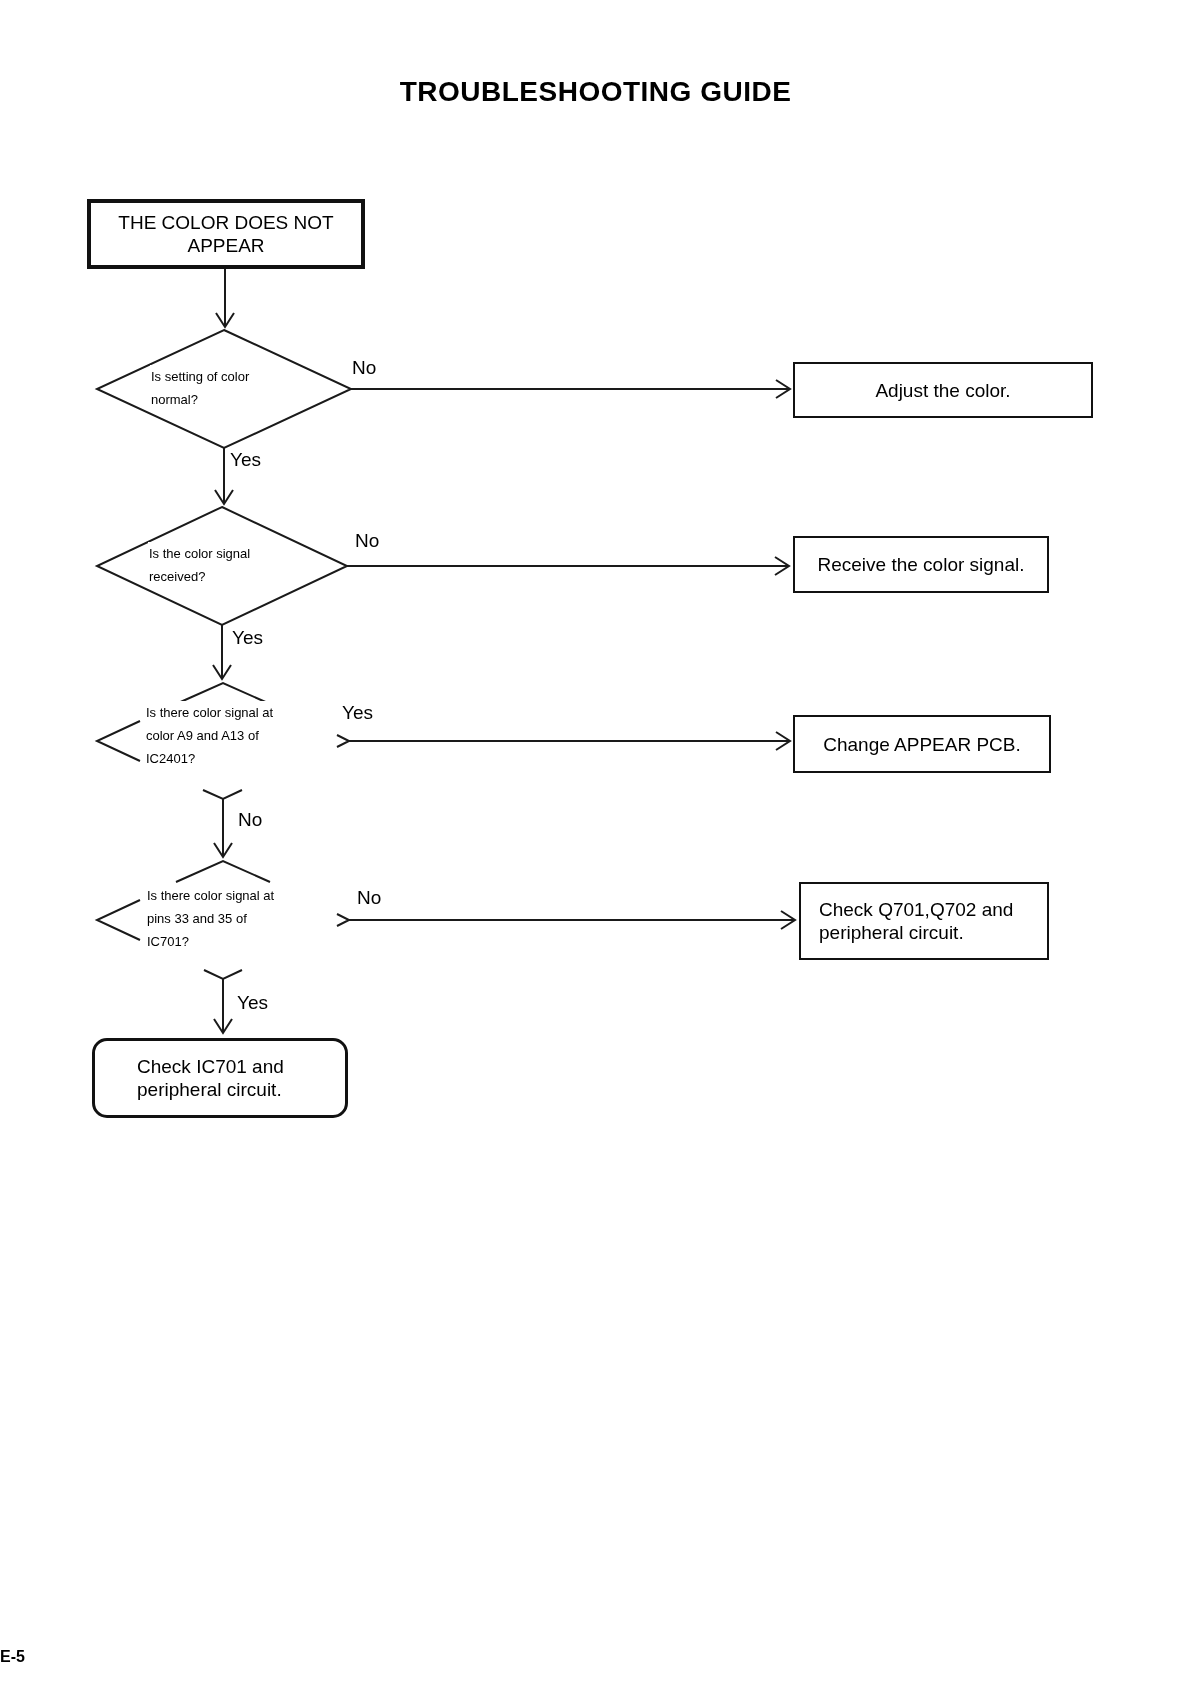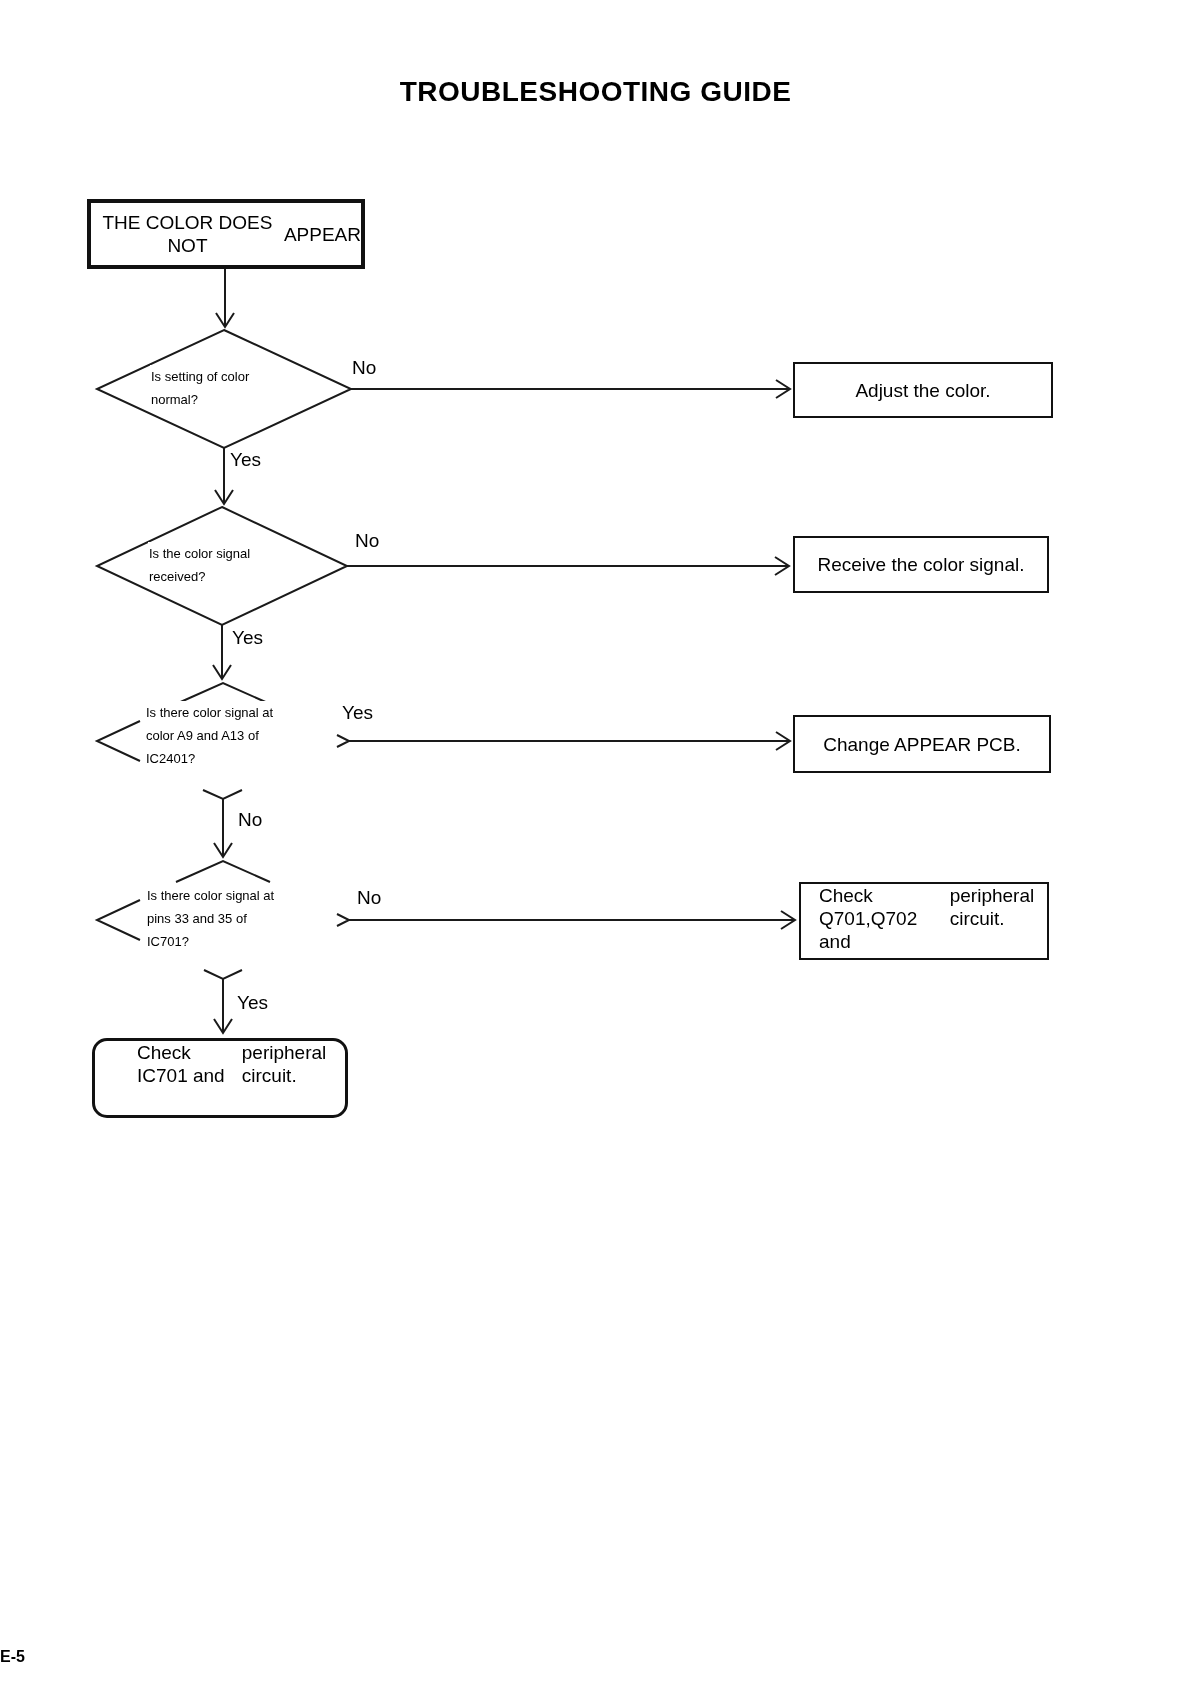--- a/index.html
+++ b/index.html
@@ -24,21 +24,21 @@
     margin: 0;
   }
   .wires { position: absolute; left: 0; top: 0; z-index: 1; }
   .box {
     position: absolute;
     z-index: 2;
     box-sizing: border-box;
     border: 2px solid #111111;
     background: #ffffff;
     display: flex;
-    flex-direction: row;
+    flex-direction: column;
     justify-content: center;
     align-items: center;
     text-align: center;
     font-size: 19px;
     line-height: 23px;
   }
   .box.thick { border-width: 4px; }
   .box.medium { border-width: 3px; }
   .box.leftalign { align-items: flex-start; text-align: left; }
   .dtext {
@@ -120,21 +120,21 @@
     <div>THE COLOR DOES NOT</div>
     <div>APPEAR</div>
   </div>
 
   <div class="dtext" style="left:150px; top:365px;">
     <div>Is setting of color</div>
     <div>normal?</div>
   </div>
   <div class="blabel" style="left:352px; top:356px;">No</div>
   <div class="blabel" style="left:230px; top:448px;">Yes</div>
-  <div class="box" style="left:793px; top:362px; width:260px; height:56px;">
+  <div class="box" style="left:793px; top:362px; width:300px; height:56px;">
     <div>Adjust the color.</div>
   </div>
 
   <div class="dtext" style="left:148px; top:542px;">
     <div>Is the color signal</div>
     <div>received?</div>
   </div>
   <div class="blabel" style="left:355px; top:529px;">No</div>
   <div class="blabel" style="left:232px; top:626px;">Yes</div>
   <div class="box" style="left:793px; top:536px; width:256px; height:57px;">

